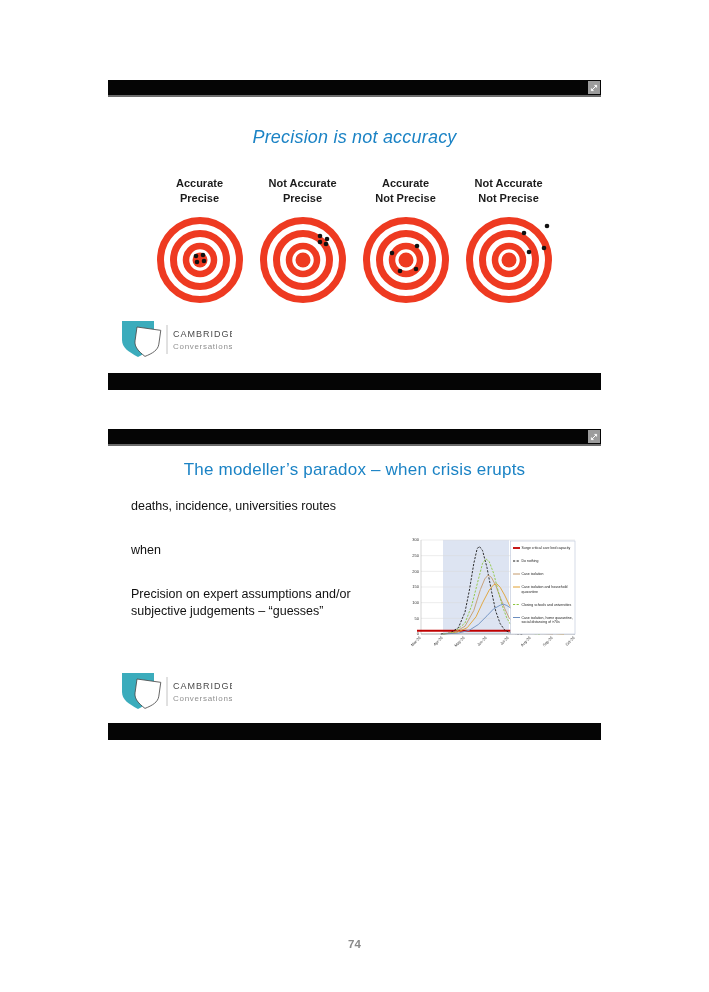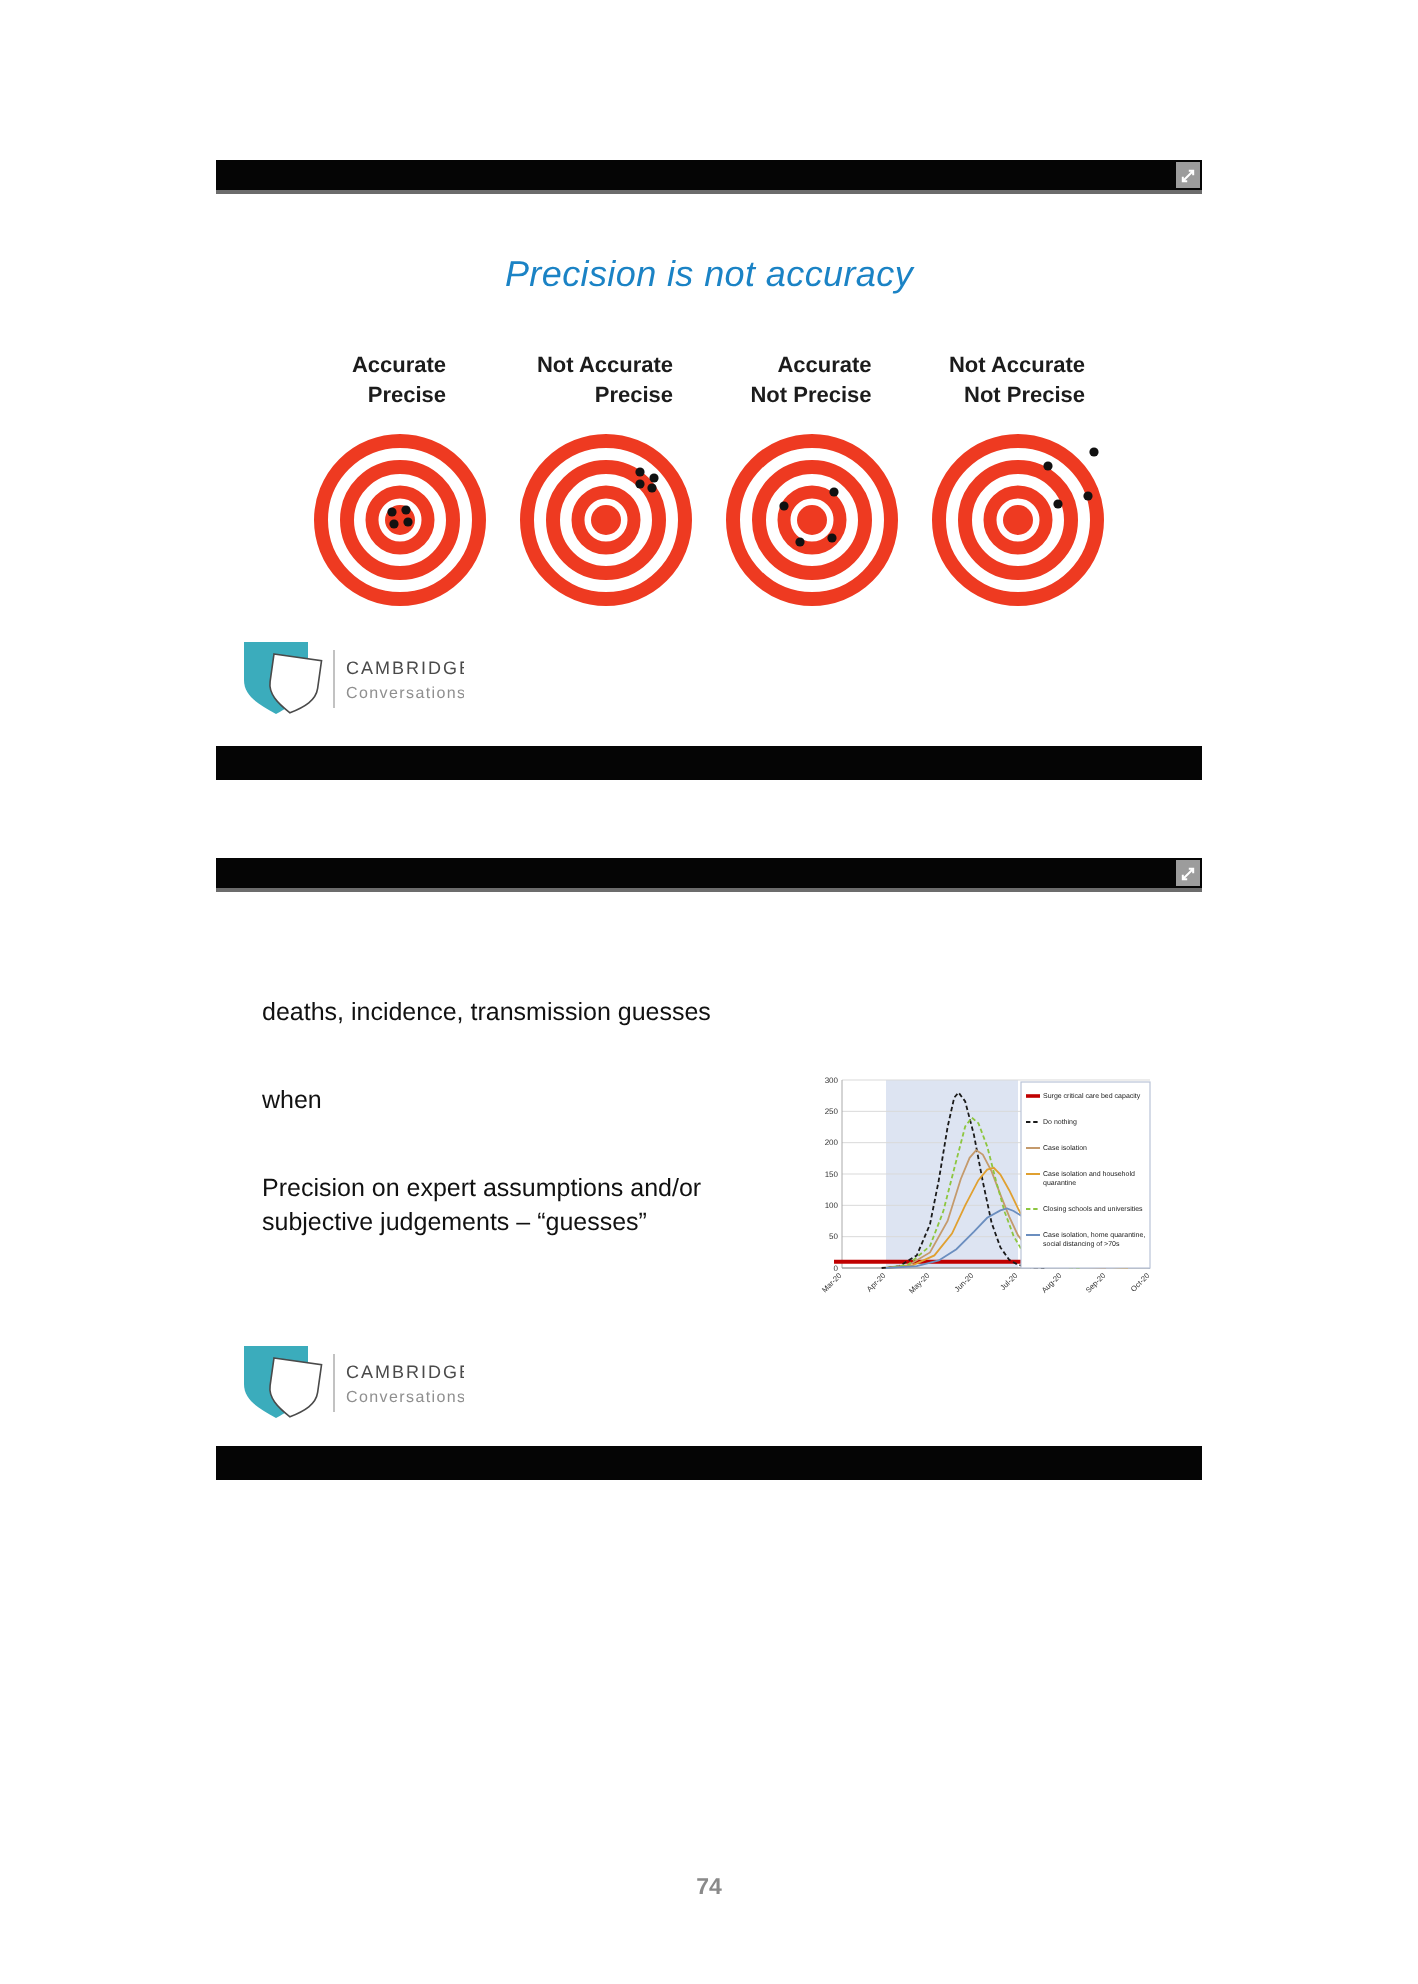--- a/index.html
+++ b/index.html
@@ -13,21 +13,21 @@
   #slide2{top:429px;height:311px;}
   .bar-top{position:absolute;top:0;left:0;right:0;height:15px;background:#050505;border-bottom:2px solid #6c6c6c;}
   .bar-bottom{position:absolute;bottom:0;left:0;right:0;height:17px;background:#050505;}
   .expand-btn{position:absolute;top:1px;right:1px;width:12px;height:13px;background:#9c9c9c;display:flex;align-items:center;justify-content:center;cursor:pointer;}
   .content{position:absolute;top:17px;bottom:17px;left:0;right:0;background:#fff;overflow:hidden;}
   .slide-title{text-align:center;color:#1b83c5;font-size:18px;letter-spacing:0.2px;}
   #slide1 .slide-title{margin-top:30px;font-style:italic;}
   #slide2 .slide-title{margin-top:14px;font-size:17px;}
   .columns{position:absolute;top:79px;left:40px;display:flex;}
   .col{width:103px;display:flex;flex-direction:column;align-items:center;}
-  .col-label{font-weight:700;font-size:11px;line-height:15px;color:#1c1c1c;text-align:right;}
+  .col-label{font-weight:700;font-size:11px;line-height:15px;color:#1c1c1c;text-align:center;}
   .col-label span{display:block;}
   .target-svg{margin-top:6px;}
   .logo{position:absolute;left:12px;width:112px;height:42px;}
   #slide1 .logo{top:221px;}
   #slide2 .logo{top:224px;}
   .bullets{position:absolute;left:23px;top:52px;width:285px;color:#111;font-size:12.5px;line-height:17px;}
   .bullets p{margin:0 0 27px 0;}
   .bullets p span{display:block;}
   .chart-wrap{position:absolute;left:295px;top:88px;width:178px;height:130px;}
   .page-number{position:absolute;top:938px;left:0;width:100%;text-align:center;color:#8a8a8a;font-size:11.5px;font-weight:bold;}
@@ -126,23 +126,24 @@
 
 <div class="slide" id="slide2">
   <div class="bar-top">
     <div class="expand-btn">
       <svg width="10" height="10" viewBox="0 0 10 10">
         <path d="M2.6 7.4 L7.4 2.6 M5.4 2.4 h2.2 v2.2 M2.4 5.4 v2.2 h2.2" stroke="#ffffff" stroke-width="1" fill="none"></path>
       </svg>
     </div>
   </div>
   <div class="content">
+    <div class="slide-title">The modeller’s paradox – when crisis erupts</div>
     <div class="bullets">
       <p>
-          <span>deaths, incidence, transmission guesses</span>
+          <span>deaths, incidence, universities routes</span>
       </p>
       <p>
           <span>when</span>
       </p>
       <p>
         <span>Precision on expert assumptions and/or</span>
           <span>subjective judgements – “guesses”</span>
       </p>
     </div>
     <div class="chart-wrap">

